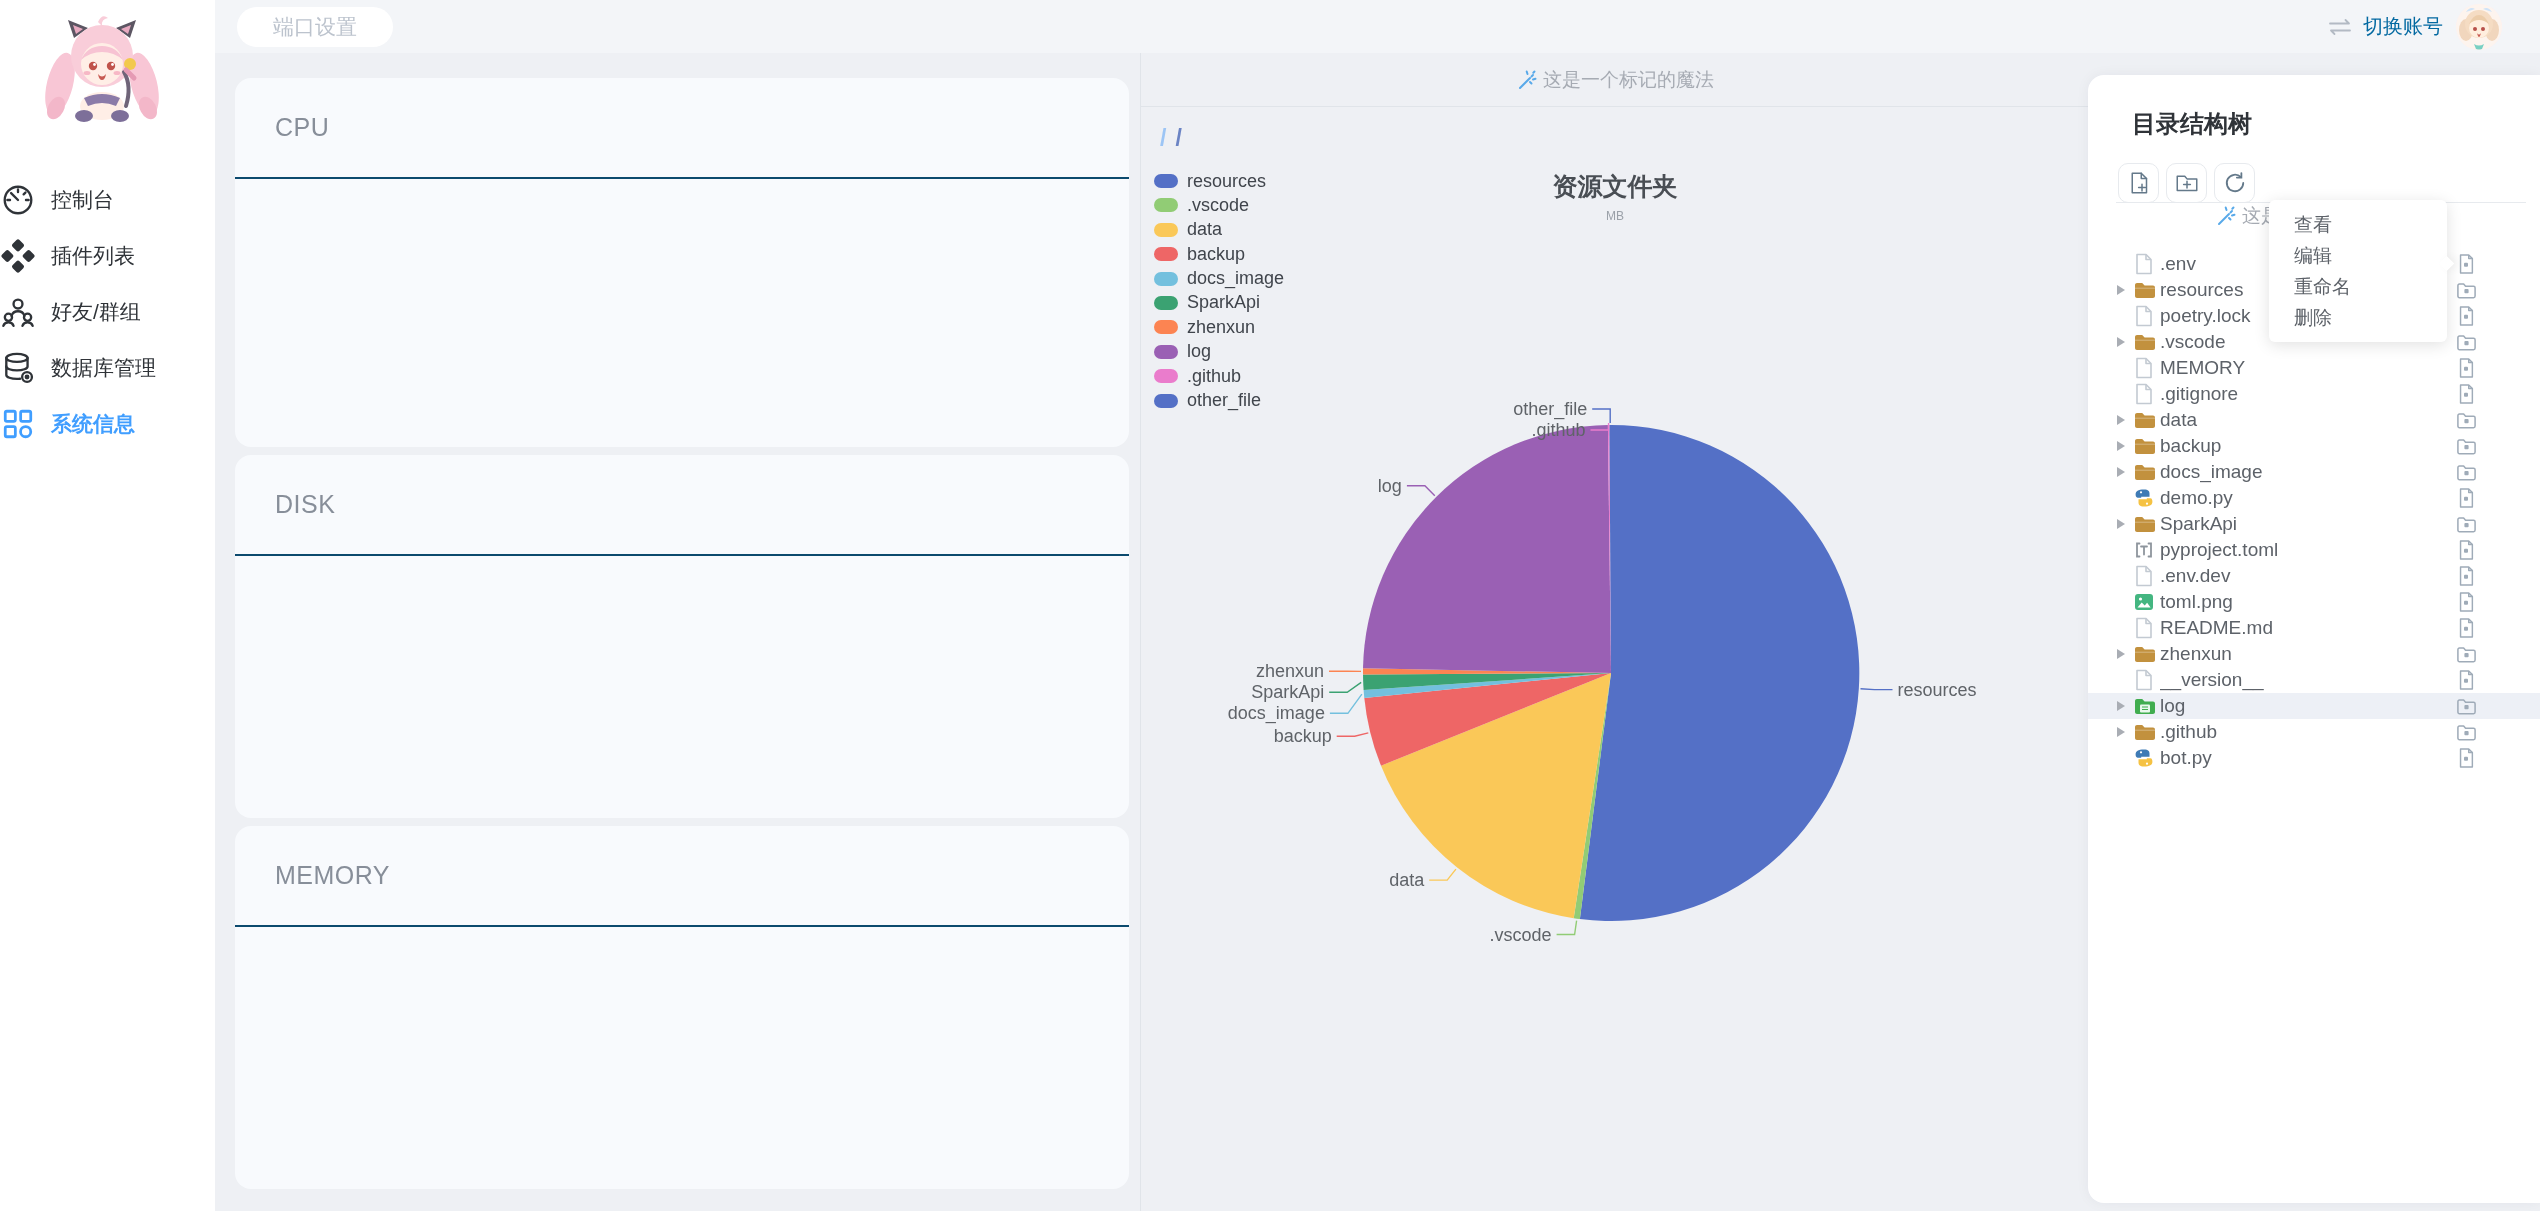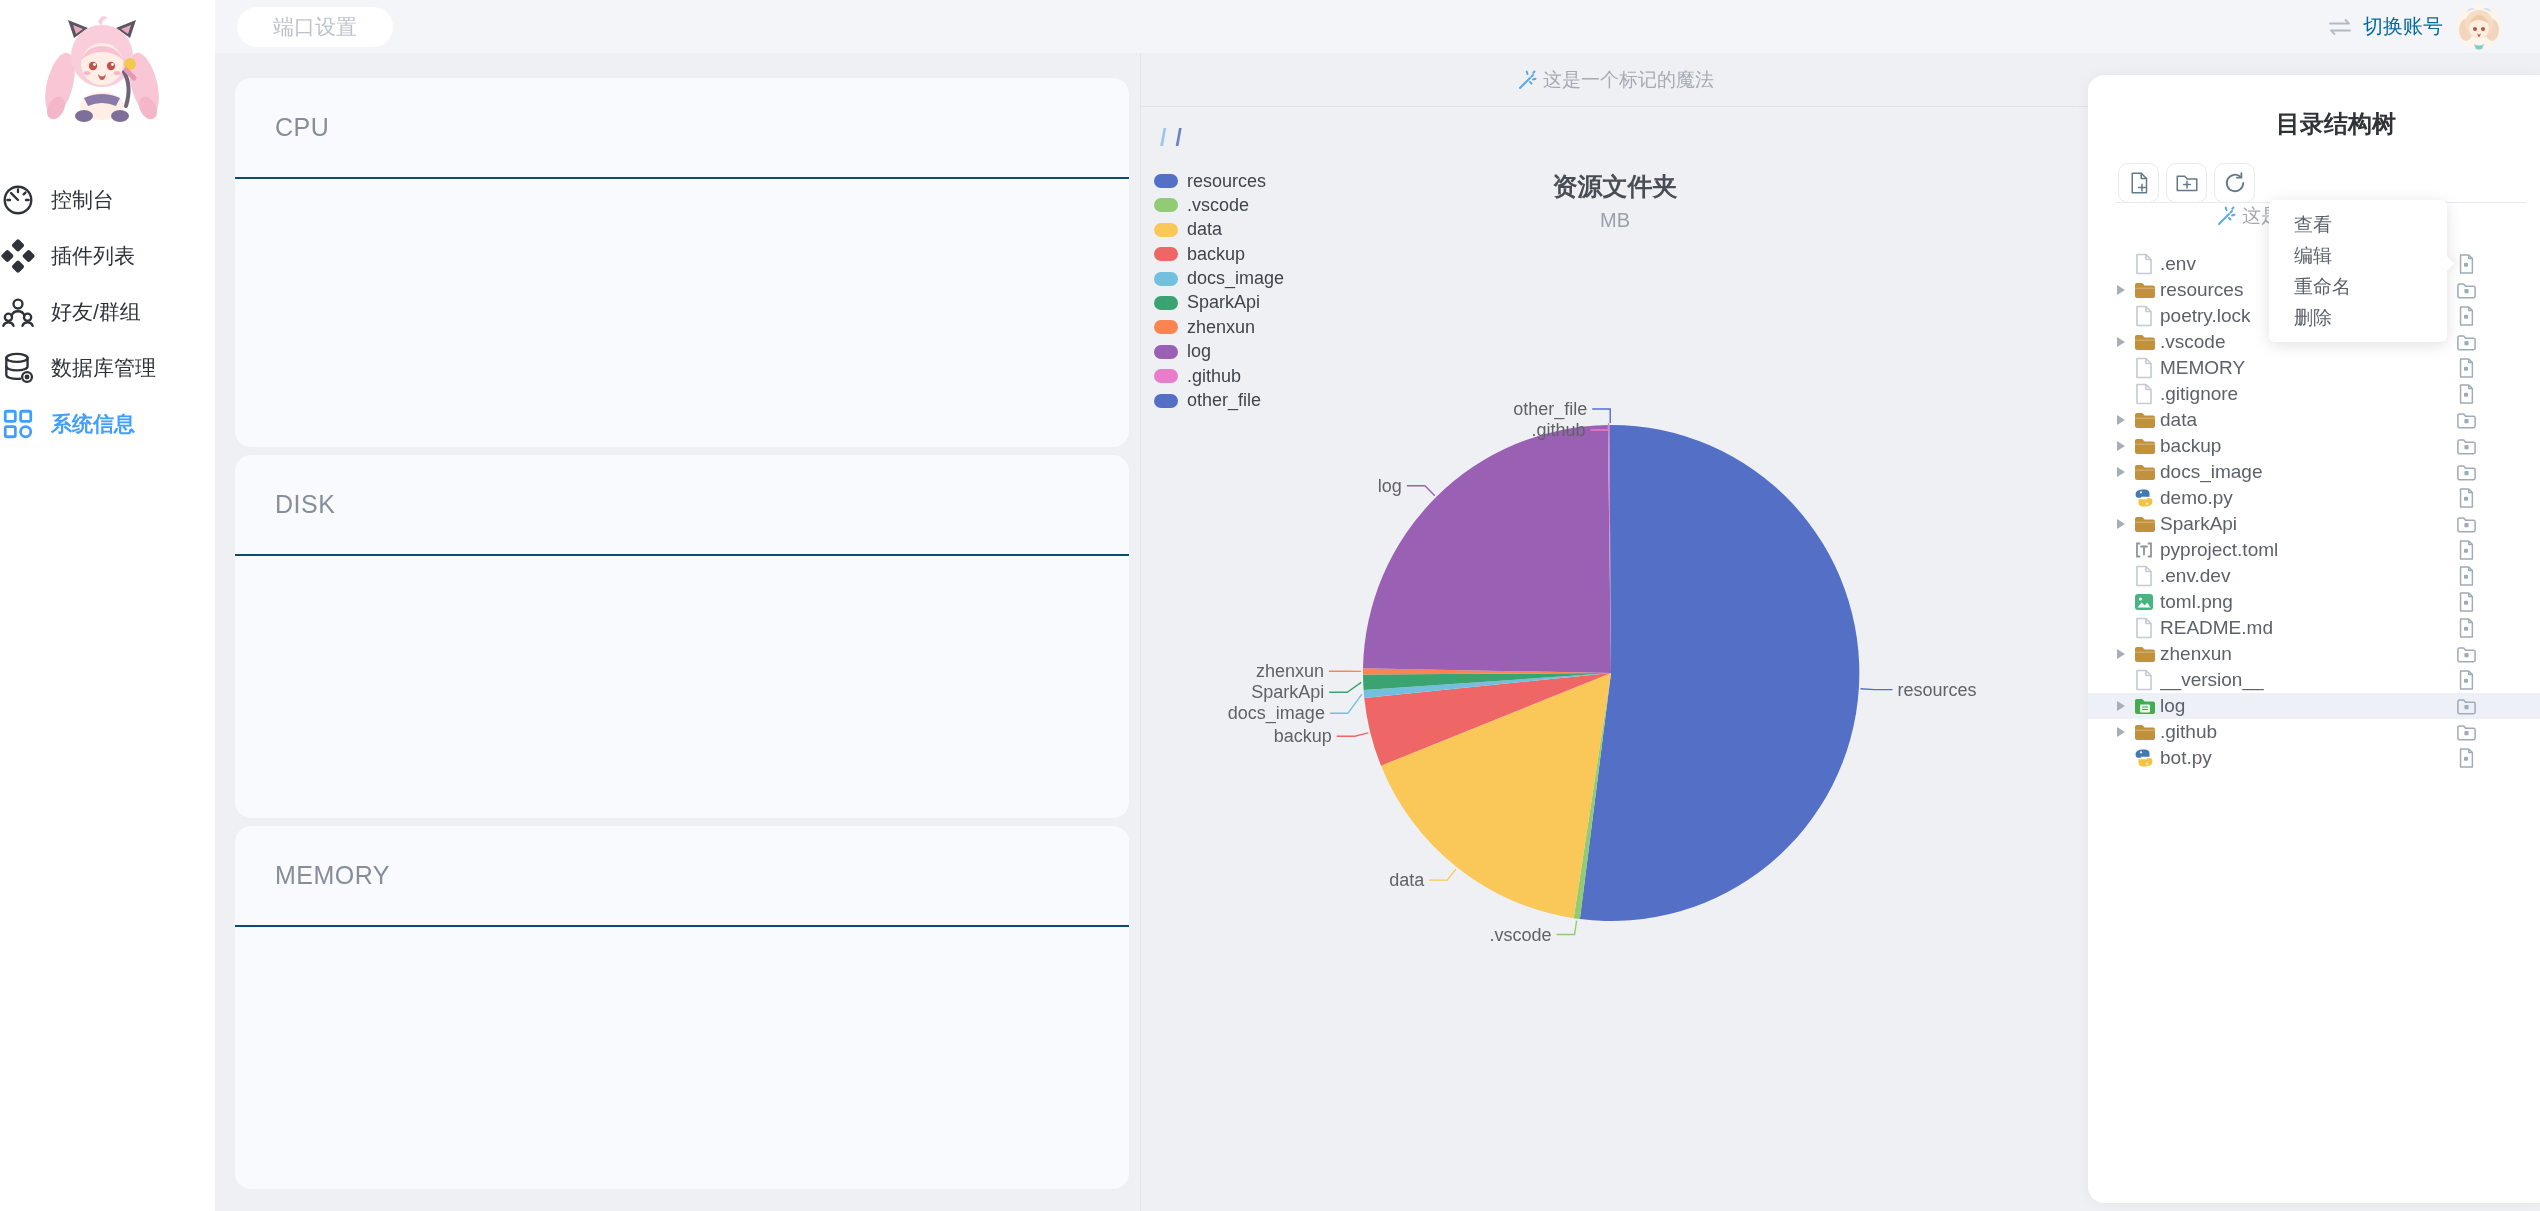--- a/index.html
+++ b/index.html
@@ -42,27 +42,27 @@
   .chart-body{position:relative;height:calc(100% - 54px);}
   .breadcrumb{position:absolute;left:19px;top:18px;font-size:23px;font-weight:bold;cursor:pointer;}
   .breadcrumb .bc0{color:#9cc5f5;margin-right:9px;}
   .breadcrumb .bc1{color:#6b84c4;}
   .legend{position:absolute;left:13px;top:62px;}
   .legend-item{display:flex;align-items:center;height:24px;margin-bottom:0.4px;cursor:pointer;}
   .legend-marker{width:24px;height:14px;border-radius:7px;margin-right:9px;}
   .legend-label{font-size:18px;color:#40454c;}
   .chart-title-wrap{position:absolute;left:0;top:63px;width:948px;text-align:center;pointer-events:none;}
   .chart-title{font-size:25px;font-weight:bold;color:#494e54;}
-  .chart-subtitle{font-size:20px;color:#9ba1a9;margin-top:6px;}
+  .chart-subtitle{font-size:12px;color:#9ba1a9;margin-top:6px;}
   #pie-svg{position:absolute;left:0;top:0;width:948px;height:1056px;}
 
   
   .tree-panel{position:absolute;left:1873px;top:22px;right:0;bottom:8px;background:#fff;
     border-radius:16px 0 0 16px;z-index:6;box-shadow:0 0 14px rgba(31,45,61,.05);}
-  .tree-title{margin-top:33px;text-align:center;font-size:24px;font-weight:bold;color:#2f3338;padding-left:44px;}
+  .tree-title{margin-top:33px;text-align:left;font-size:24px;font-weight:bold;color:#2f3338;padding-left:44px;}
   .toolbar{position:absolute;left:30px;top:88px;display:flex;gap:7px;}
   .tb-btn{width:41px;height:40px;border-radius:10px;border:1px solid #e7eaee;background:#fff;
     display:flex;align-items:center;justify-content:center;cursor:pointer;}
   .tb-divider{position:absolute;left:28px;right:14px;top:127px;height:1px;background:#e7eaee;}
   .note2{position:absolute;left:0;top:126px;width:100%;height:30px;display:flex;align-items:center;
     justify-content:center;gap:5px;color:#a6abb3;font-size:19px;z-index:1;}
   .tree{position:absolute;left:0;right:0;top:176px;}
   .trow{display:flex;align-items:center;height:26px;padding:0 62px 0 28px;font-size:19px;
     color:#5d6269;cursor:pointer;}
   .trow.selected{background:#edf0f6;}

